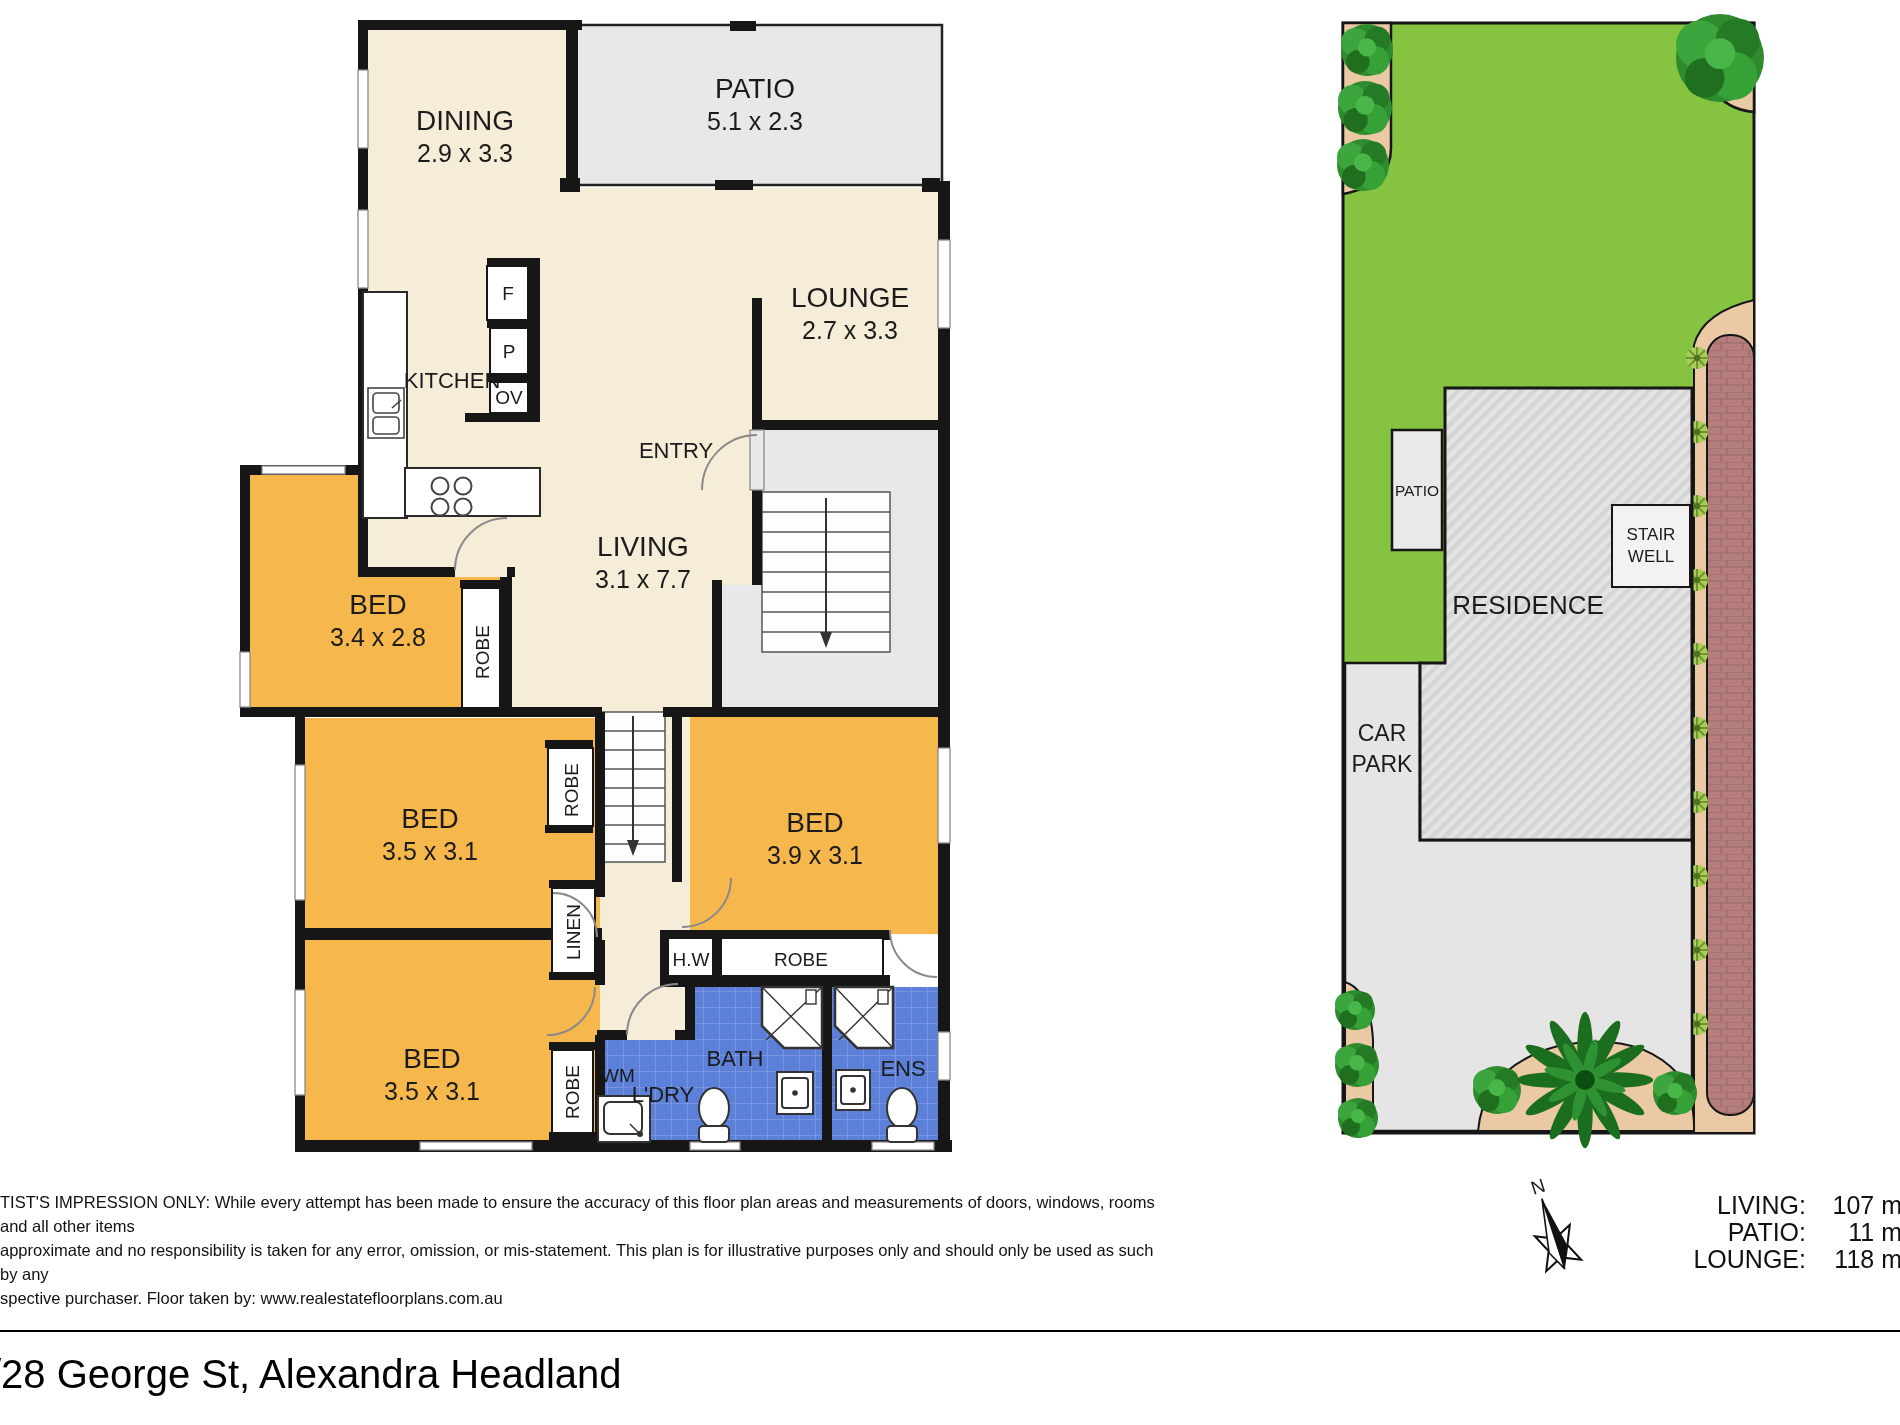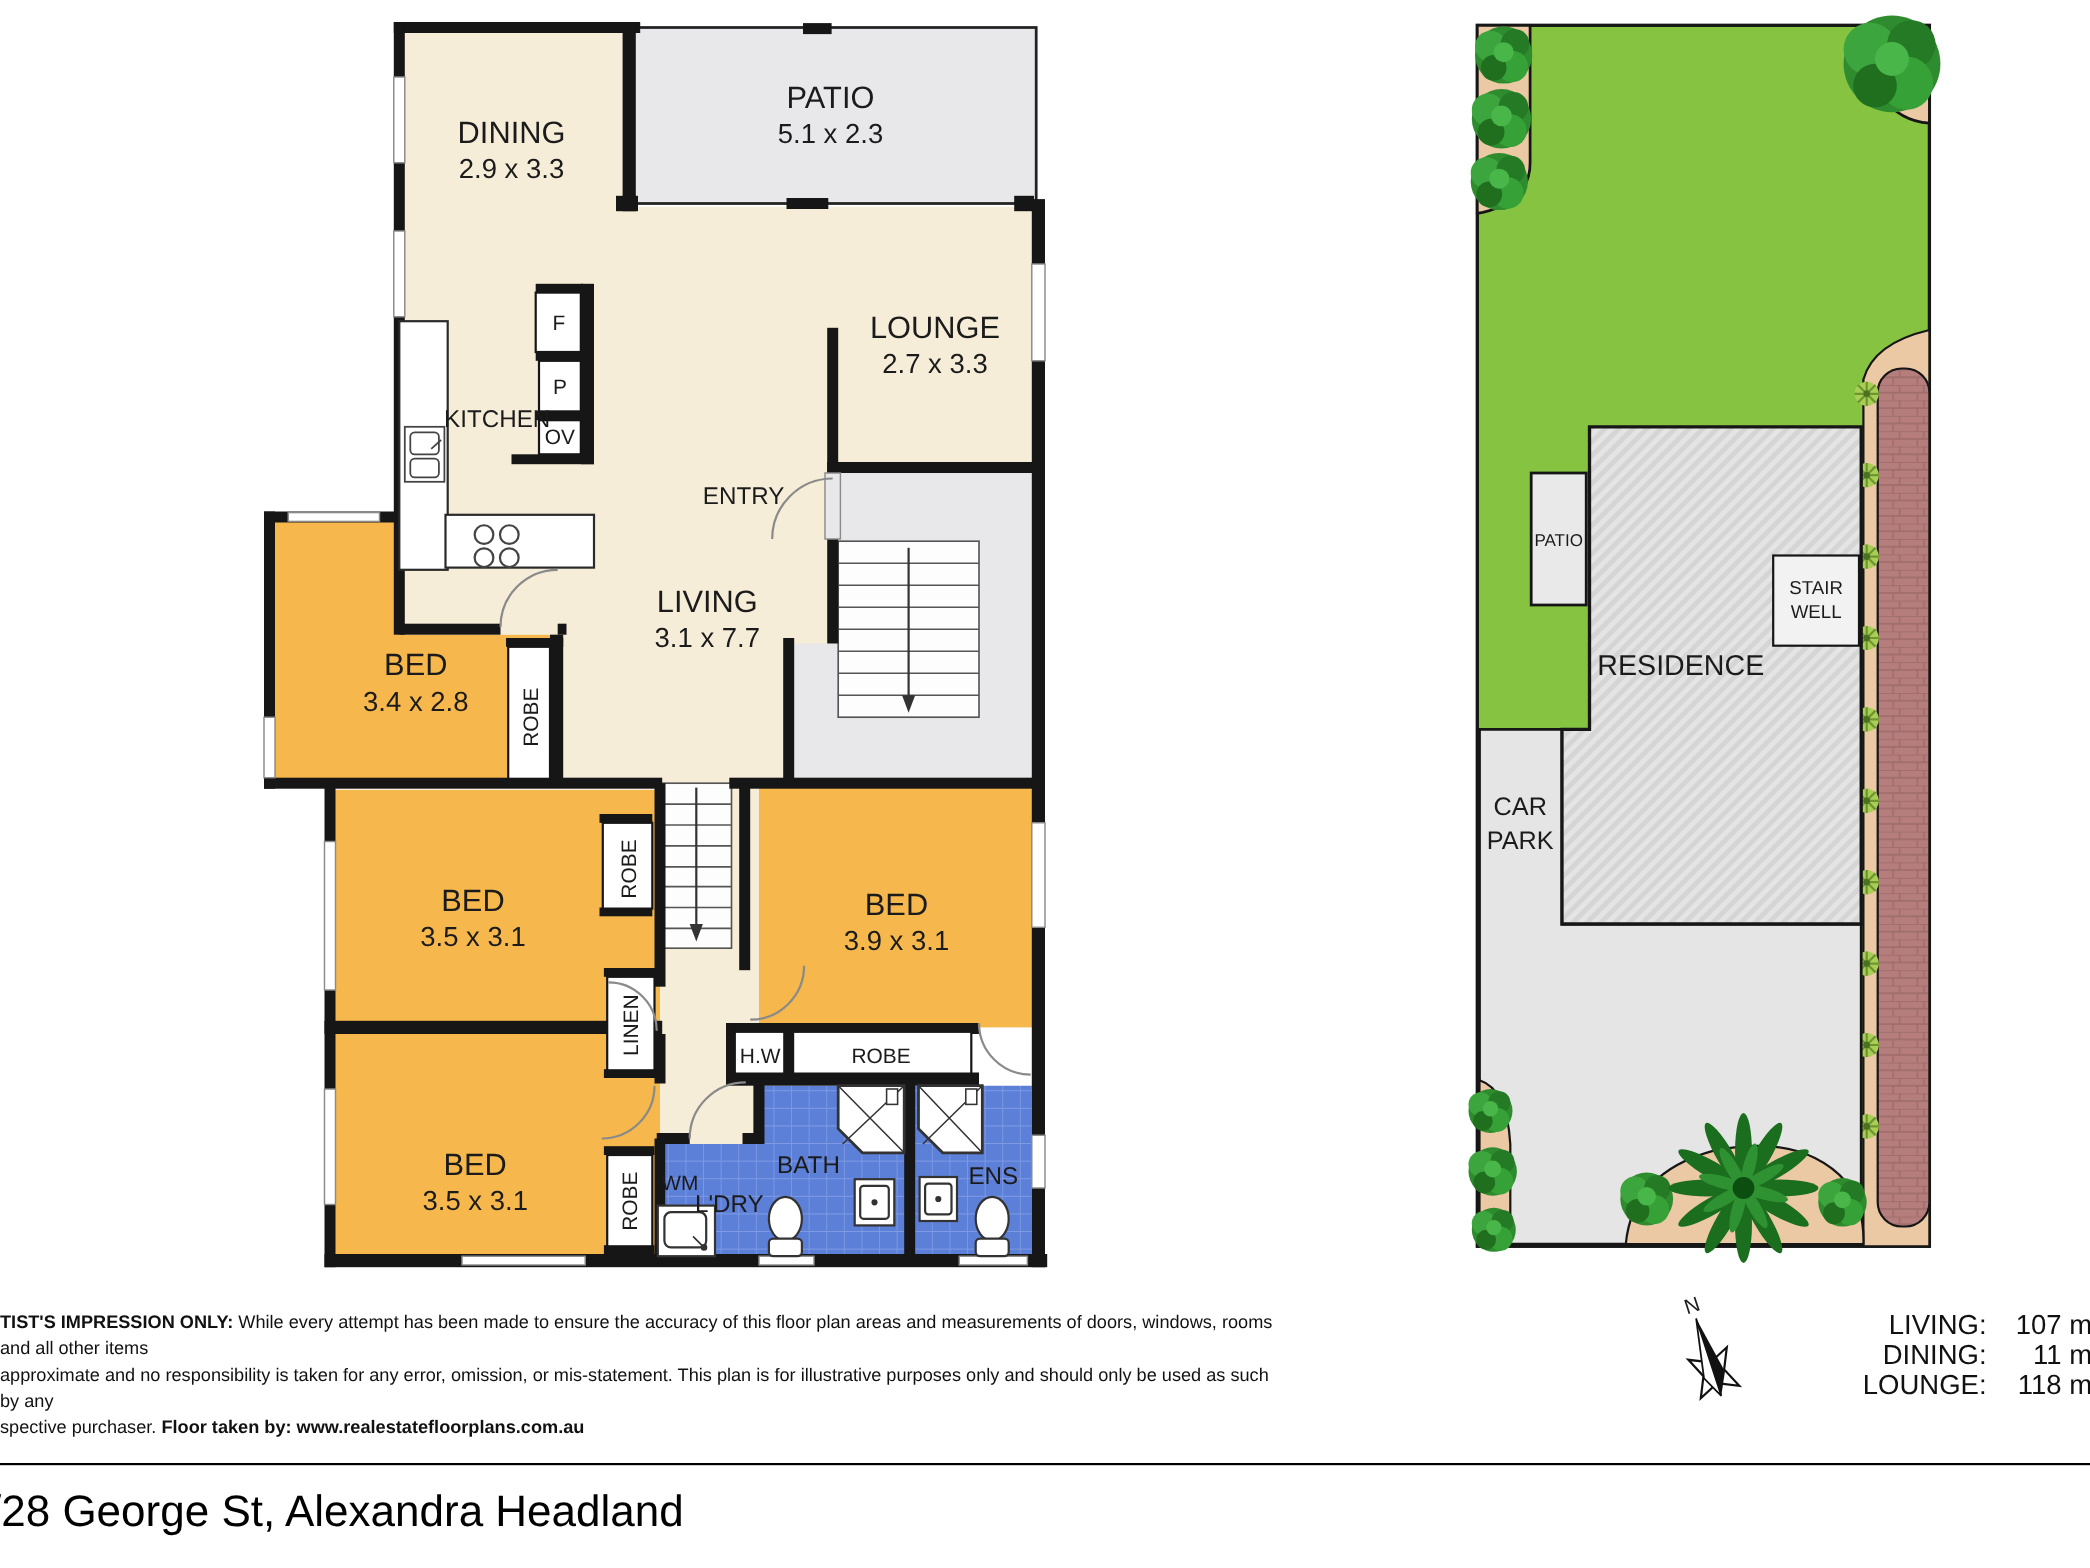--- a/index.html
+++ b/index.html
@@ -9,21 +9,21 @@
   svg text{font-family:"Liberation Sans",sans-serif;fill:#1b1b1b;}
   .rmname{font-size:28px;}
   .rmdims{font-size:25px;}
   .rmsmall{font-size:19px;}
   .rmmed{font-size:22px;}
   .sp-big{font-size:26px;}
   .sp-med{font-size:23px;}
   .sp-small{font-size:17px;}
   .sp-tiny{font-size:15.5px;}
   .disclaimer{position:absolute;left:0;top:1190px;width:1160px;font-size:16.5px;line-height:24px;color:#111;}
-  .disclaimer b{font-weight:bold;}
+  .disclaimer b{font-weight:normal;}
   .areas{position:absolute;left:1630px;top:1192px;width:272px;color:#111;}
   .area-row{display:flex;justify-content:flex-end;font-size:25px;line-height:27px;}
   .area-label{text-align:left;}
   .area-value{width:96px;text-align:right;}
   .rule{position:absolute;left:0;top:1330px;width:1900px;height:2px;background:#000;}
   .addr{position:absolute;left:-10px;top:1352px;font-size:40px;color:#000;white-space:nowrap;}
 </style>
 </head>
 <body>
 
@@ -353,21 +353,21 @@
   <span>approximate and no responsibility is taken for any error, omission, or mis-statement. This plan is for illustrative purposes only and should only be used as such by any</span><br>
   <span>spective purchaser. </span><b>Floor taken by: www.realestatefloorplans.com.au</b>
 </div>
 
 <div class="areas">
   <div class="area-row">
     <span class="area-label">LIVING:</span>
     <span class="area-value">107 m</span>
   </div>
   <div class="area-row">
-    <span class="area-label">DINING:</span>
+    <span class="area-label">PATIO:</span>
     <span class="area-value">11 m</span>
   </div>
   <div class="area-row">
     <span class="area-label">LOUNGE:</span>
     <span class="area-value">118 m</span>
   </div>
 </div>
 
 <div class="rule"></div>
 <div class="addr">/28 George St, Alexandra Headland</div>

